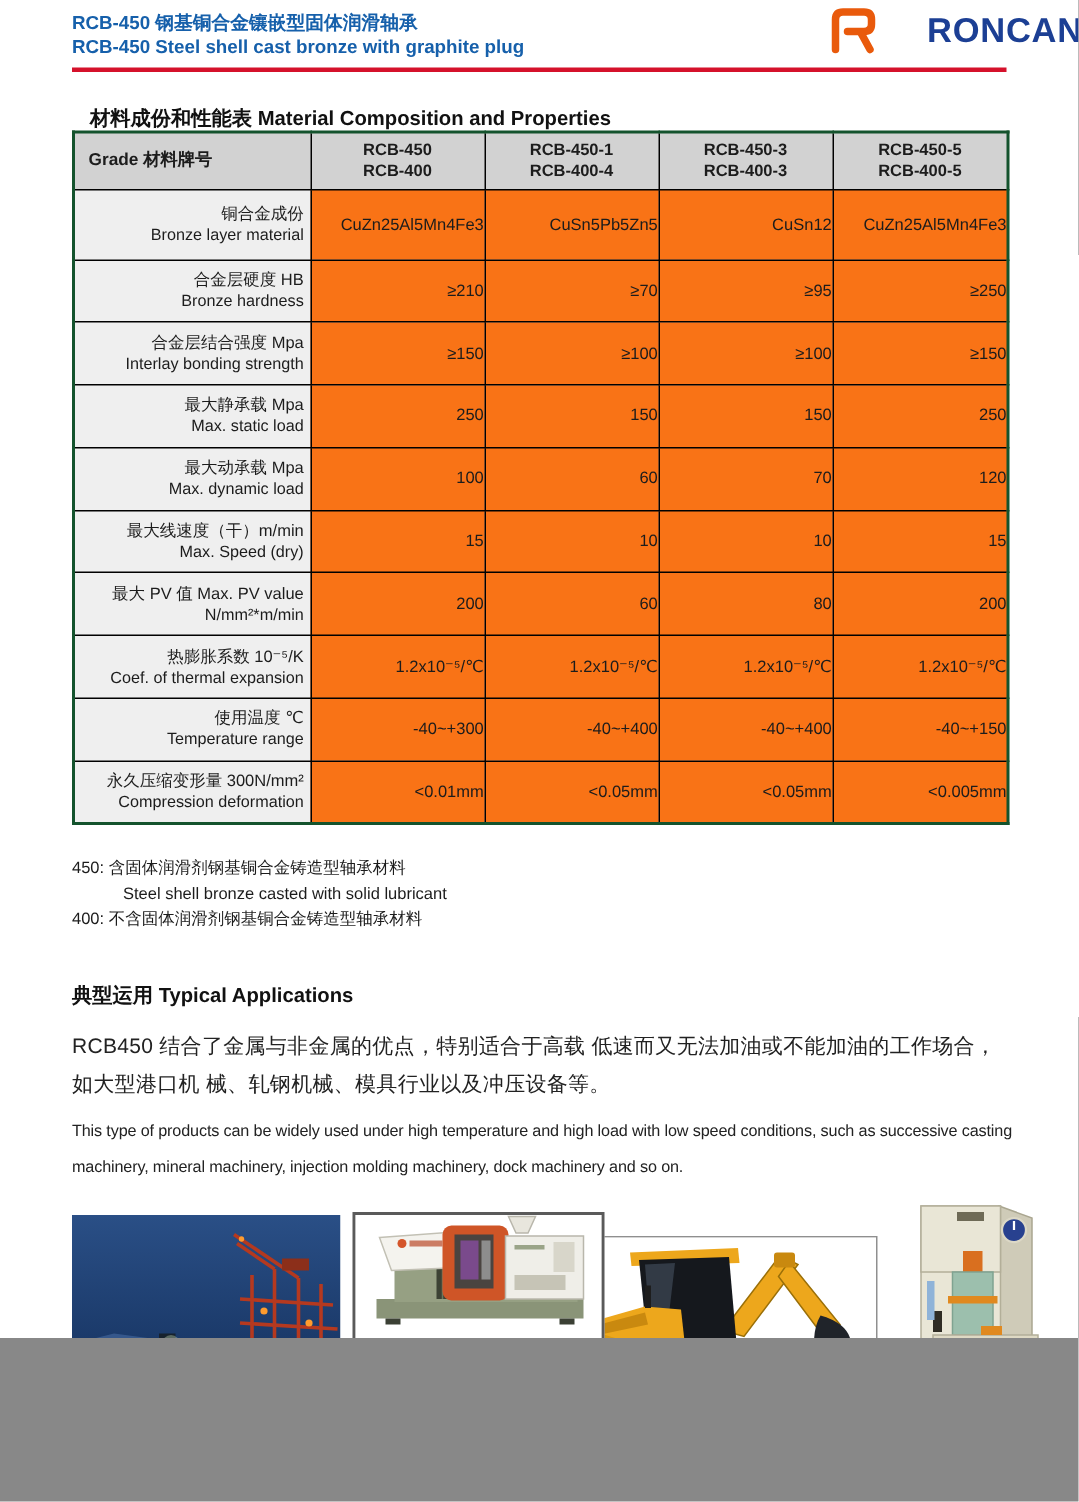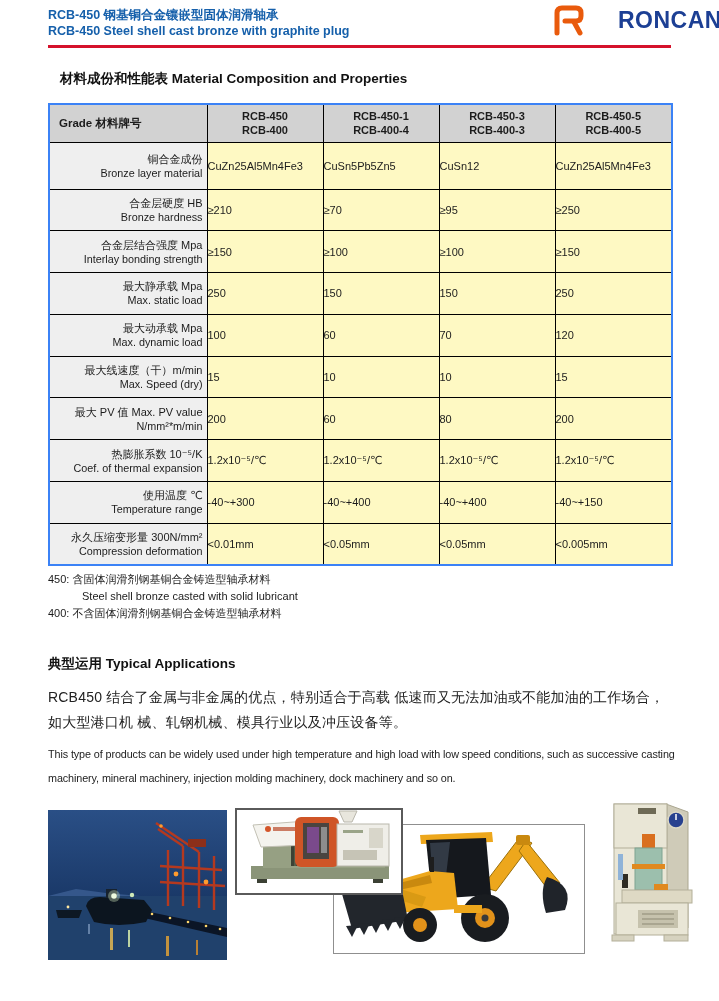--- a/index.html
+++ b/index.html
@@ -1,40 +1,40 @@
 <!DOCTYPE html>
 <html><head>
 <meta charset="utf-8">
 <style>
   * { margin:0; padding:0; box-sizing:border-box; }
   html,body { background:#888; }
   .page {
-    position:relative; width:719px; height:1001px; margin:0 auto;
+    position:relative; width:719px; height:892px; margin:0 auto;
     background:#ffffff; overflow:hidden;
     font-family:"Liberation Sans","DejaVu Sans",sans-serif; color:#1c1c1c;
   }
   
   .titles { position:absolute; left:48px; top:7px; }
   .title-zh, .title-en { font-size:12.5px; font-weight:bold; color:#1660ab; line-height:16px; }
   .logo { position:absolute; left:551px; top:4px; display:flex; align-items:flex-start;gap:28px; }
   .logo-icon { width:36px; height:32px; margin-right:3px; }
   .logo-word { font-size:23px; font-weight:bold; color:#1c3f94; letter-spacing:0.5px; line-height:32px; }
   .logo-reg { font-size:9px; color:#1c3f94; vertical-align:top; line-height:14px; }
   .rule { position:absolute; left:48px; top:45px; width:623px; height:3px; background:#d5112b; }
   
   .sec-title { position:absolute; left:48px; font-size:13.5px; font-weight:bold; color:#111; }
   .sec1 { top:70px;margin-left:12px; }
   .sec2 { top:655px; }
   
-  table.props { position:absolute; left:48px; top:103px; width:623px; border-collapse:collapse; table-layout:fixed; border:2px solid #3b82f6; }
+  table.props { position:absolute; left:48px; top:87px; width:623px; border-collapse:collapse; table-layout:fixed; border:2px solid #14532d; }
   table.props td { border:1px solid #000; font-size:11px; vertical-align:middle; }
   table.props tr.thead td { height:38px; background:#d2d2d2; font-weight:bold; text-align:center; line-height:14px; }
   table.props tr.thead td.lab { text-align:left; padding-left:9px; font-size:11.5px; }
   table.props td.lab { background:#efefef; text-align:right; padding:4px 4px 4px 9px; }
-  table.props td.val { background:#fef9c3; text-align:left; }
+  table.props td.val { background:#f97316; text-align:right; }
   table.props tr.r-first td { height:47px; }
   table.props tr.r td { height:41.8px; }
   .lab .l1 { font-size:11px; line-height:14px; }
   .lab .l2 { font-size:10.8px; line-height:14px; }
   
   .notes { position:absolute; left:48px; top:571px; font-size:11px; line-height:17px; color:#1c1c1c; }
   .notes .ind { padding-left:34px; }
   
   .para-zh { position:absolute; left:48px; top:685px; width:626px; font-size:14px; line-height:25px; letter-spacing:0.2px; color:#222; }
   .para-en { position:absolute; left:48px; top:742px; width:630px; font-size:10.8px; line-height:24px; letter-spacing:-0.1px; color:#222; }

